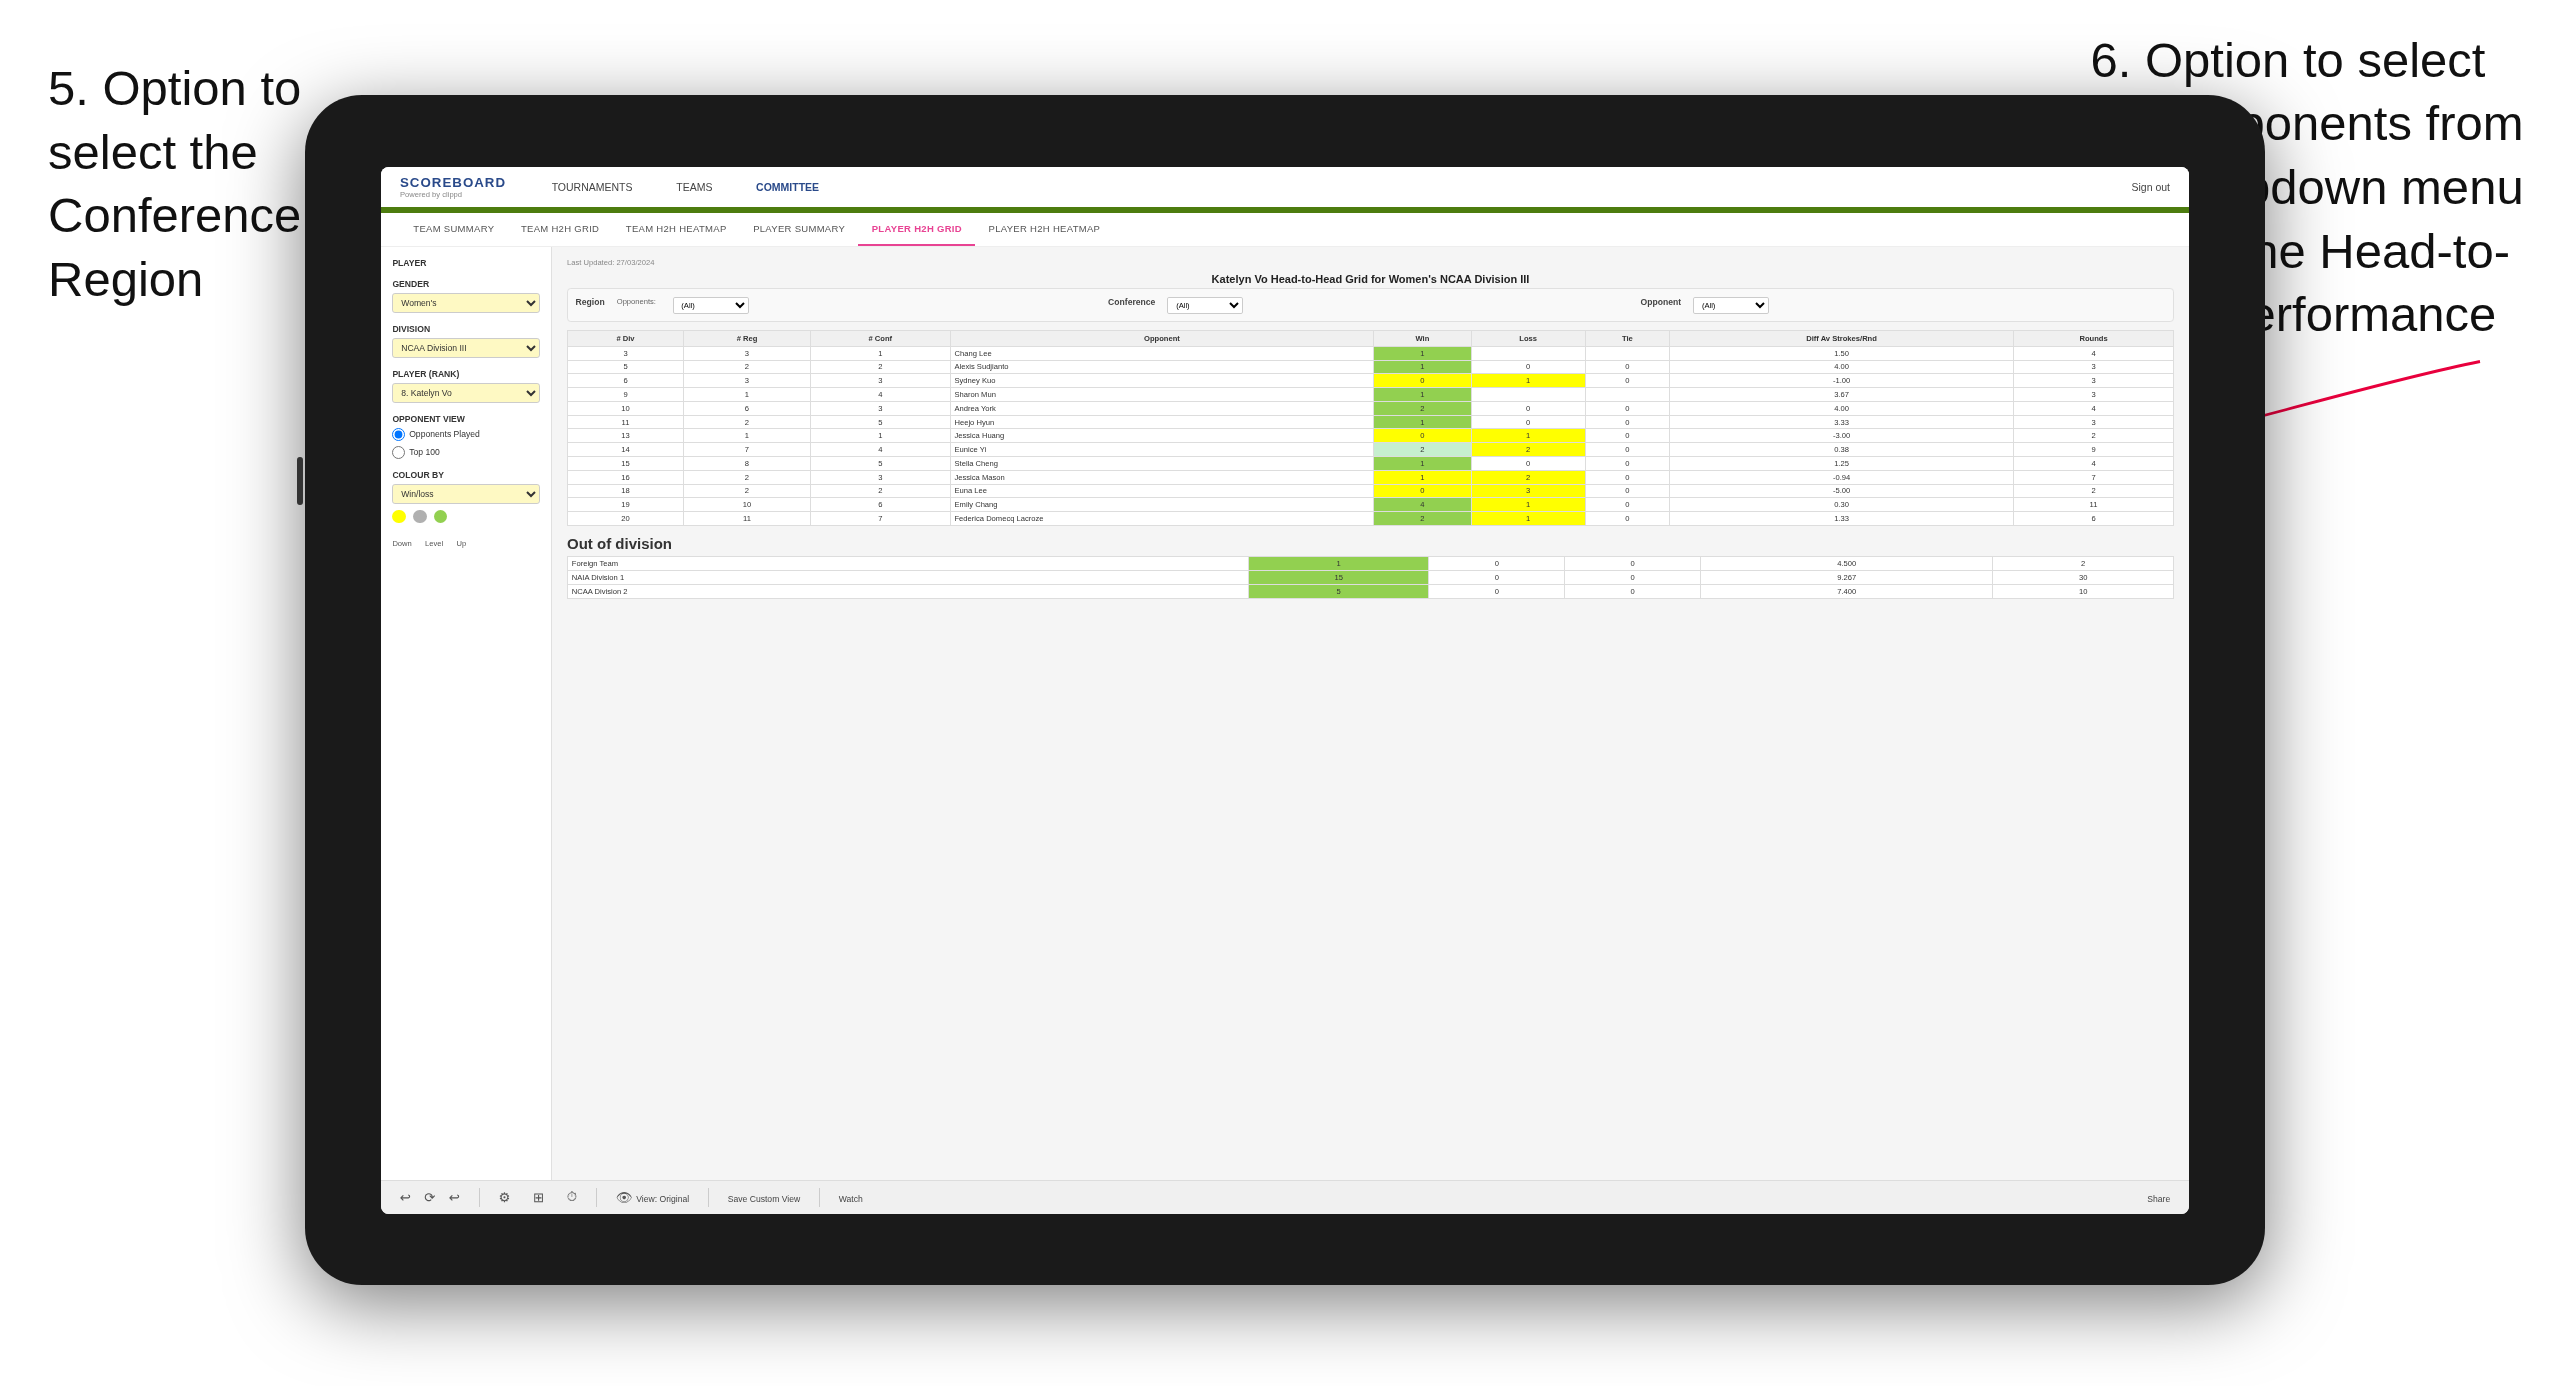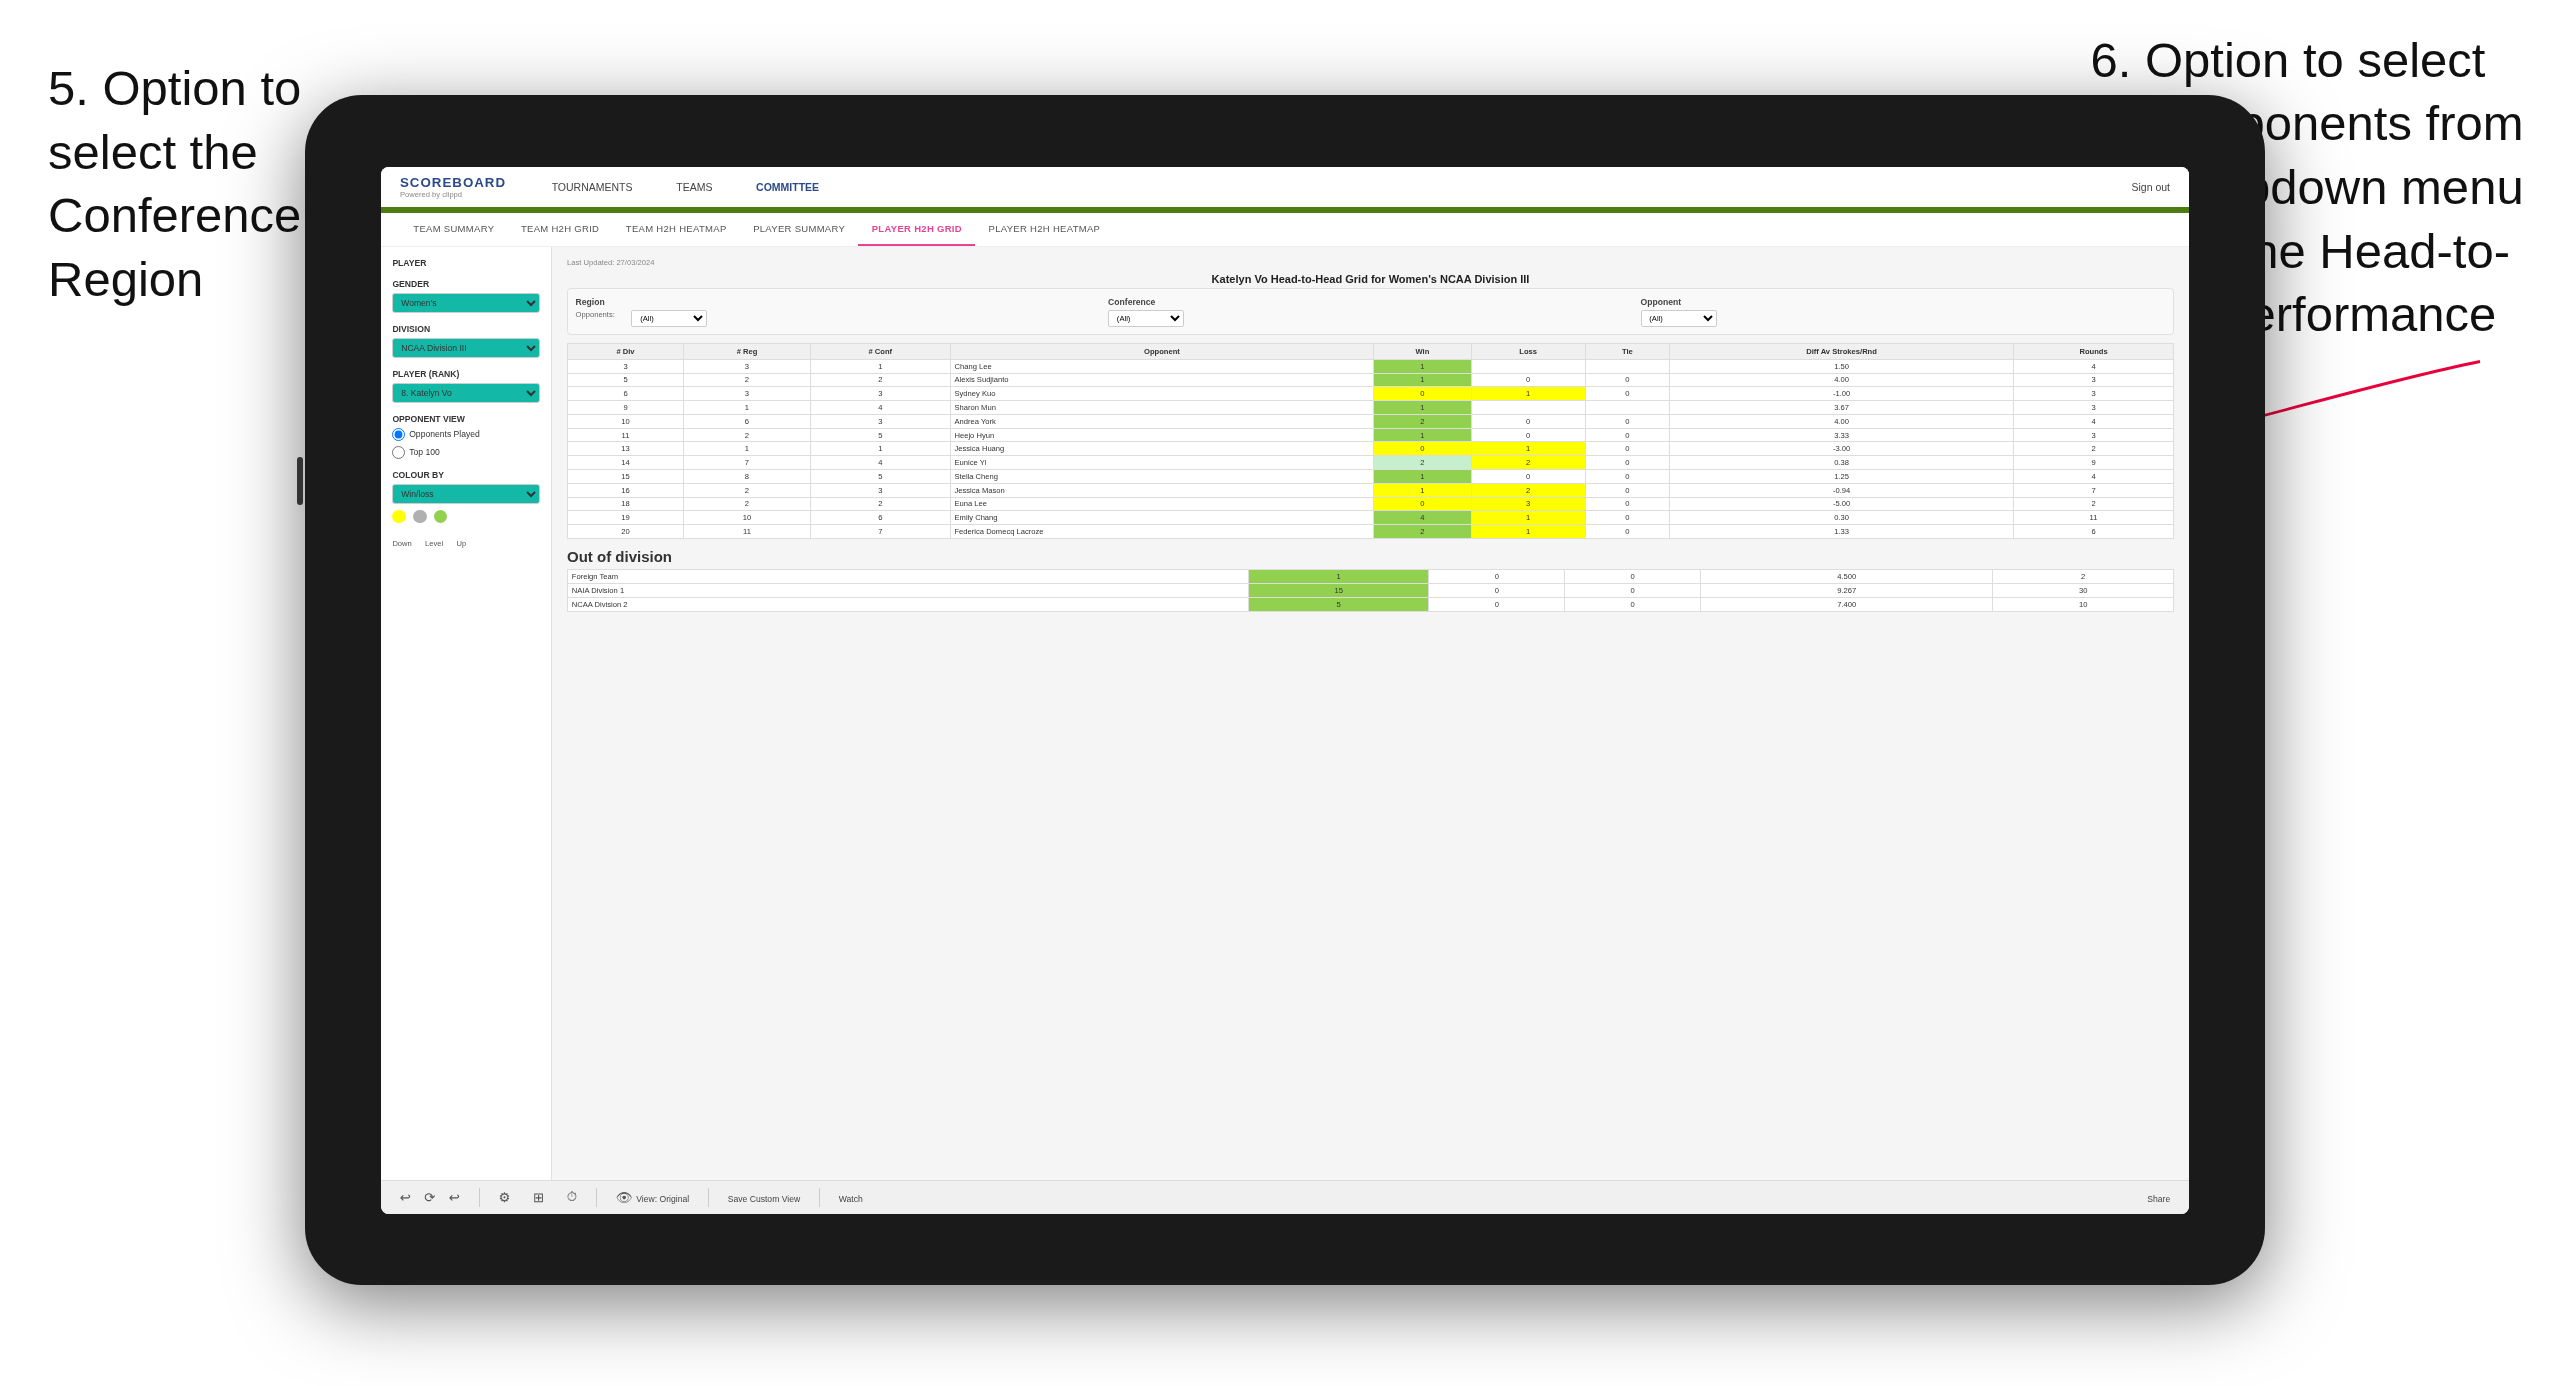--- a/index.html
+++ b/index.html
@@ -172,21 +172,21 @@
       margin-bottom: 3.8px;
       text-transform: uppercase;
     }
 
     .sidebar-select {
       width: 100%;
       font-size: 8.6px;
       padding: 2.9px 3.8px;
       border: 1px solid #ccc;
       border-radius: 2.9px;
-      background: #14b8a6;
+      background: #fef9c3;
       color: #333;
     }
 
     .sidebar-radio-group {
       display: flex;
       flex-direction: column;
       gap: 5px;
     }
 
     .sidebar-radio {
@@ -255,22 +255,22 @@
       gap: 7.6px;
       margin-bottom: 7.6px;
       background: #f9f9f9;
       padding: 7.6px;
       border: 1px solid #e0e0e0;
       border-radius: 3.8px;
     }
 
     .filter-group {
       display: flex;
-      flex-direction: column;
-      gap: 3px;
+      flex-direction: row;
+      gap: 12px;
     }
 
     .filter-label {
       font-size: 8.6px;
       font-weight: 600;
       color: #444;
     }
 
     .filter-row {
       display: flex;

